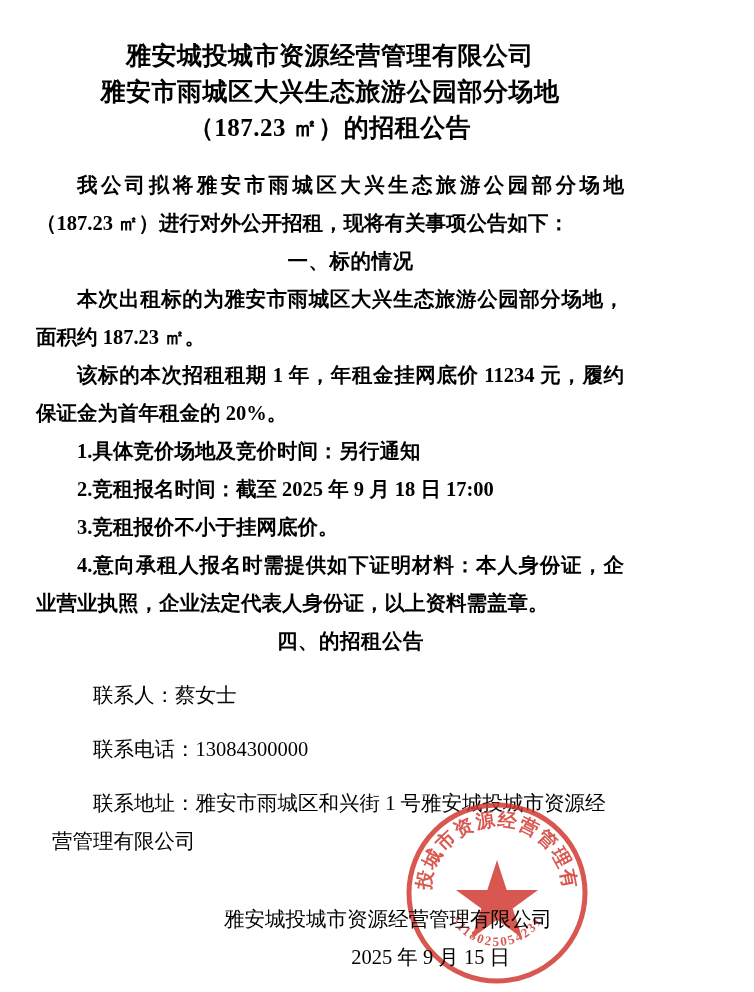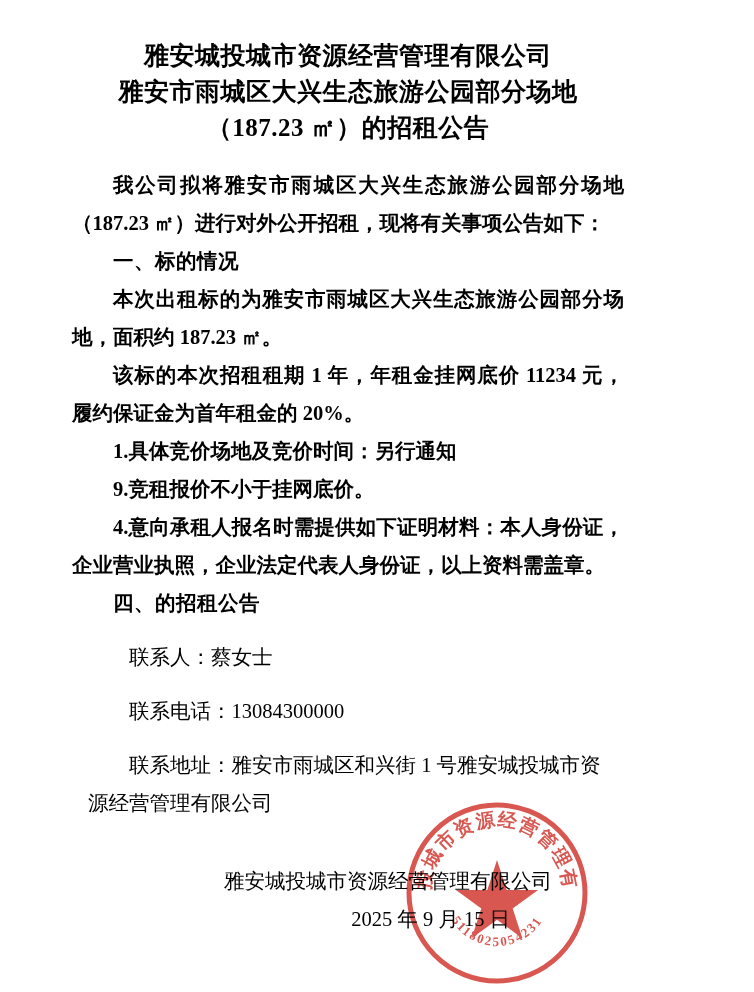--- a/index.html
+++ b/index.html
@@ -13,21 +13,21 @@
     font-family: "Liberation Serif", "DejaVu Serif", serif;
     color: #000000;
     position: relative;
     overflow: hidden;
   }
   .page {
     position: relative;
     width: 680px;
     height: 992px;
     box-sizing: border-box;
-    padding: 30px 56px 0 72px;
+    padding: 30px 56px 0 36px;
   }
   .title-block {
     text-align: center;
     margin-top: 8px;
   }
   .title-line {
     font-size: 25px;
     font-weight: bold;
     line-height: 36px;
     letter-spacing: 0.5px;
@@ -42,20 +42,21 @@
     text-indent: 2em;
     margin: 0;
     text-align: justify;
     font-weight: bold;
   }
   .section-head {
     text-indent: 2em;
     margin: 0;
     font-weight: bold;
     letter-spacing: 0.5px;
+    text-align: center;
   }
   .contact-line {
     text-indent: 2em;
     margin: 16px;
   }
   .sign-block {
     margin-top: 40px;
     text-align: right;
     padding-right: 72px;
     font-size: 20.5px;
@@ -103,21 +104,22 @@
   <div class="body-text">
 
     <p class="para">我公司拟将雅安市雨城区大兴生态旅游公园部分场地（187.23 ㎡）进行对外公开招租，现将有关事项公告如下：</p>
 
     <p class="section-head">一、标的情况</p>
     <p class="para">本次出租标的为雅安市雨城区大兴生态旅游公园部分场地，面积约 187.23 ㎡。</p>
 
     <p class="para">该标的本次招租租期 1 年，年租金挂网底价 11234 元，履约保证金为首年租金的 20%。</p>
 
     <p class="para">1.具体竞价场地及竞价时间：另行通知</p>
-    <p class="para">9.竞租报价不小于挂网底价。</p>
+    <p class="para">2.竞租报名时间：截至 2025 年 9 月 18 日 17:00</p>
+    <p class="para">3.竞租报价不小于挂网底价。</p>
     <p class="para">4.意向承租人报名时需提供如下证明材料：本人身份证，企业营业执照，企业法定代表人身份证，以上资料需盖章。</p>
 
     <p class="section-head">四、的招租公告</p>
     <p class="contact-line">联系人：蔡女士</p>
     <p class="contact-line">联系电话：13084300000</p>
     <p class="contact-line">联系地址：雅安市雨城区和兴街 1 号雅安城投城市资源经营管理有限公司</p>
 
   </div>
 
   <div class="sign-block">

